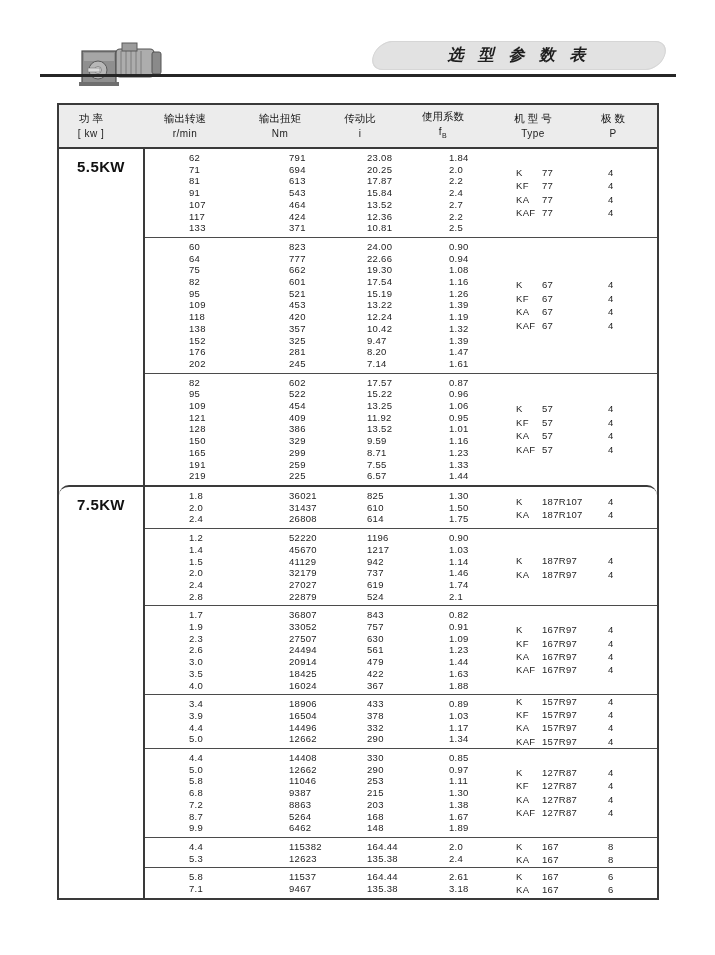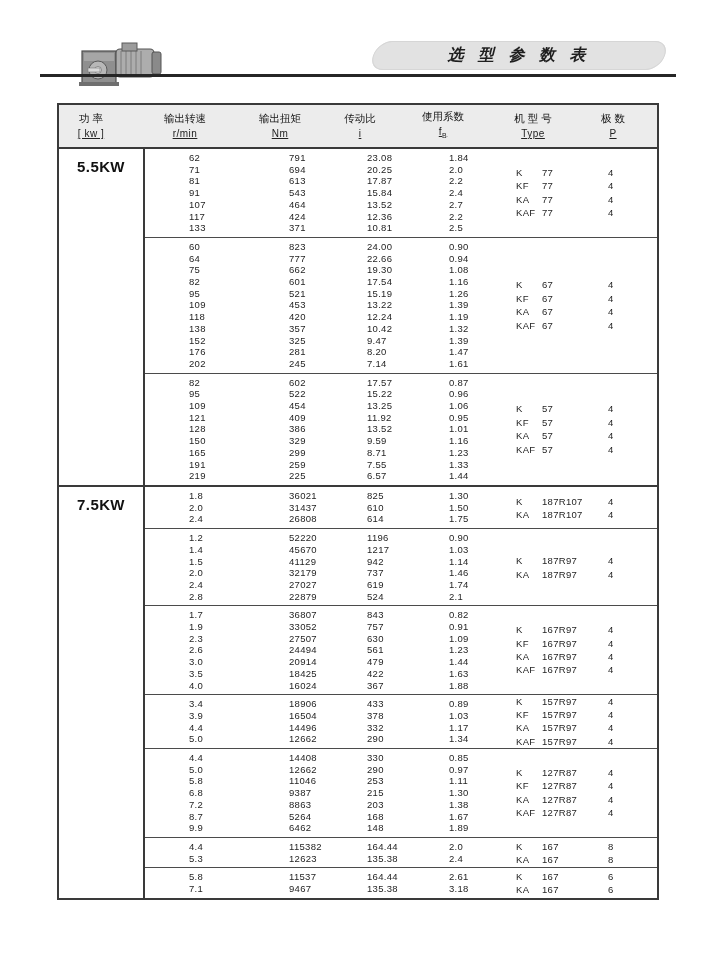--- a/index.html
+++ b/index.html
@@ -44,24 +44,24 @@
     position:relative; height:44px;
     background:#ececec;
     border-bottom:2px solid #3a3a3a;
   }
   .col-h {
     position:absolute; top:50%;
     transform:translate(-50%,-50%);
     text-align:center; white-space:nowrap;
     font-size:10.5px; line-height:15px; color:#161616;
   }
-  .col-h .unit { font-size:10px; color:#222; letter-spacing:0.5px;text-decoration:underline; }
+  .col-h .unit { font-size:10px; color:#222; letter-spacing:0.5px; }
   .col-h sub { font-size:7px; }
 
-  .group { display:flex; }
+  .group { display:flex;border-radius:10px; }
   .group + .group { border-top:2px solid #3a3a3a; }
   .power-cell {
     flex:none; width:86px;
     border-right:2px solid #3a3a3a;
     text-align:center; padding-top:9px;
   }
   .power-label { font-weight:bold; font-size:15px; letter-spacing:0.4px; color:#111; }
   .blocks { flex:1 1 auto; min-width:0; }
 
   .block { position:relative; padding:3px 16px; }

